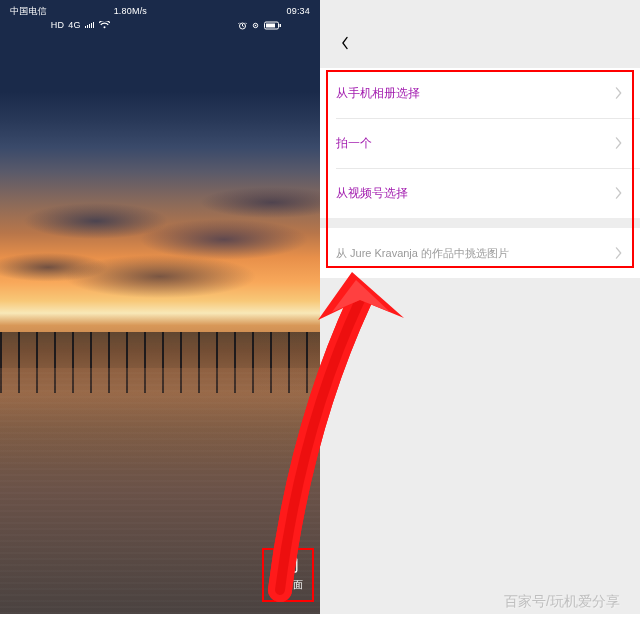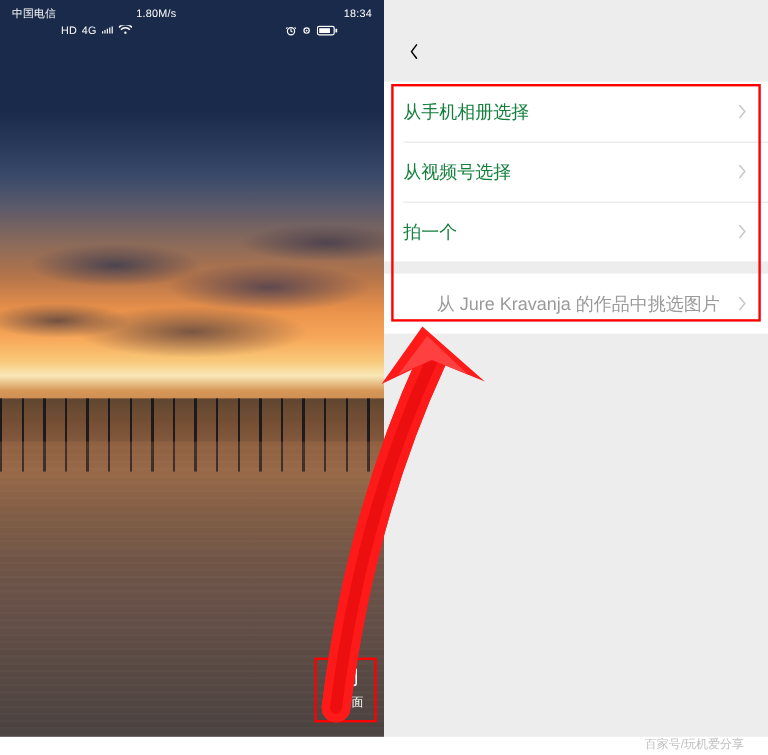--- a/index.html
+++ b/index.html
@@ -97,41 +97,41 @@
   .option-row {
     min-height: 50px; padding: 0 16px;
     display: flex; align-items: center; justify-content: space-between;
     position: relative;
   }
   .option-row + .option-row::before {
     content: ""; position: absolute; top: 0; left: 16px; right: 0; height: 1px;
     background: #e8e8e8;
   }
   .option-text { display: flex; flex-direction: column; gap: 2px; padding: 10px 0; }
-  .option-label { font-size: 15px; color: #15803d; }
-  .option-sub   { font-size: 15px; color: #9a9a9a; margin-left: 28px; }
+  .option-label { font-size: 12px; color: #a21caf; }
+  .option-sub   { font-size: 11px; color: #9a9a9a; }
   .chevron { color: #c8c8c8; }
   .chevron svg { width: 10px; height: 12px; display: block; }
   .group-gap { height: 10px; background: #ededed; }
 
   .red-box-big {
     position: absolute; left: 326px; top: 70px; width: 308px; height: 198px;
     border: 2px solid #ff0000; pointer-events: none; z-index: 6;
   }
 
   
   .arrow-wrap {
     position: absolute; left: 0; top: 0; width: 640px; height: 614px;
     pointer-events: none; z-index: 7;
   }
 
   
   .watermark {
-    position: absolute; right: 8px; bottom: 2px;
-    color: #bfbfbf; font-size: 10px;
+    position: absolute; right: 8px; bottom: 18px;
+    color: #bfbfbf; font-size: 14px;
     text-shadow: 1px 1px 2px rgba(255,255,255,.6);
   }
 
   
   .ic { display: inline-flex; align-items: center; margin-top: 28px; }
   .ic svg { display: block; }
 </style>
 </head>
 <body>
 
@@ -173,21 +173,21 @@
               <circle cx="4.5" cy="4.5" r="0.8" fill="currentColor"></circle>
             </svg>
         </span>
         <span class="ic">
           <svg width="18" height="9" viewBox="0 0 18 9">
               <rect x="0.5" y="1" width="14" height="7" rx="1.5" fill="none" stroke="currentColor" stroke-width="1"></rect>
               <rect x="15.5" y="3" width="1.5" height="3" fill="currentColor"></rect>
               <rect x="2" y="2.5" width="9" height="4" fill="currentColor"></rect>
             </svg>
         </span>
-        <span>18:34</span>
+        <span>09:34</span>
       </div>
     </div>
 
     <div class="change-cover-btn">
       <span>
         <svg viewBox="0 0 24 20">
             <rect x="1" y="1" width="22" height="18" rx="2" fill="none" stroke="#fff" stroke-width="1.6"></rect>
             <circle cx="8" cy="7" r="2" fill="#fff"></circle>
             <path d="M3 17l5-6 4 4 3-3 6 7" fill="none" stroke="#fff" stroke-width="1.6"></path>
           </svg>
@@ -249,47 +249,47 @@
             </svg>
         </span>
       </div>
     </div>
 
     <div class="options-area">
       <div class="option-group">
         <div class="option-row">
           <div class="option-text">
               <span class="option-label">从手机相册选择</span>
+            </div>
+          <span class="chevron">
+              <svg viewBox="0 0 8 14">
+                <path d="M1 1l5 6-5 6" fill="none" stroke="currentColor" stroke-width="1.5" stroke-linecap="round" stroke-linejoin="round"></path>
+              </svg>
+            </span>
+        </div>
+        <div class="option-row">
+          <div class="option-text">
+              <span class="option-label">拍一个</span>
             </div>
           <span class="chevron">
               <svg viewBox="0 0 8 14">
                 <path d="M1 1l5 6-5 6" fill="none" stroke="currentColor" stroke-width="1.5" stroke-linecap="round" stroke-linejoin="round"></path>
               </svg>
             </span>
         </div>
         <div class="option-row">
           <div class="option-text">
               <span class="option-label">从视频号选择</span>
             </div>
           <span class="chevron">
               <svg viewBox="0 0 8 14">
                 <path d="M1 1l5 6-5 6" fill="none" stroke="currentColor" stroke-width="1.5" stroke-linecap="round" stroke-linejoin="round"></path>
               </svg>
             </span>
         </div>
-        <div class="option-row">
-          <div class="option-text">
-              <span class="option-label">拍一个</span>
-            </div>
-          <span class="chevron">
-              <svg viewBox="0 0 8 14">
-                <path d="M1 1l5 6-5 6" fill="none" stroke="currentColor" stroke-width="1.5" stroke-linecap="round" stroke-linejoin="round"></path>
-              </svg>
-            </span>
-        </div>
       </div>
       <div class="group-gap"></div>
       <div class="option-group">
         <div class="option-row">
           <div class="option-text">
             <span class="option-sub">从 Jure Kravanja 的作品中挑选图片</span>
           </div>
           <span class="chevron">
               <svg viewBox="0 0 8 14">
                 <path d="M1 1l5 6-5 6" fill="none" stroke="currentColor" stroke-width="1.5" stroke-linecap="round" stroke-linejoin="round"></path>

